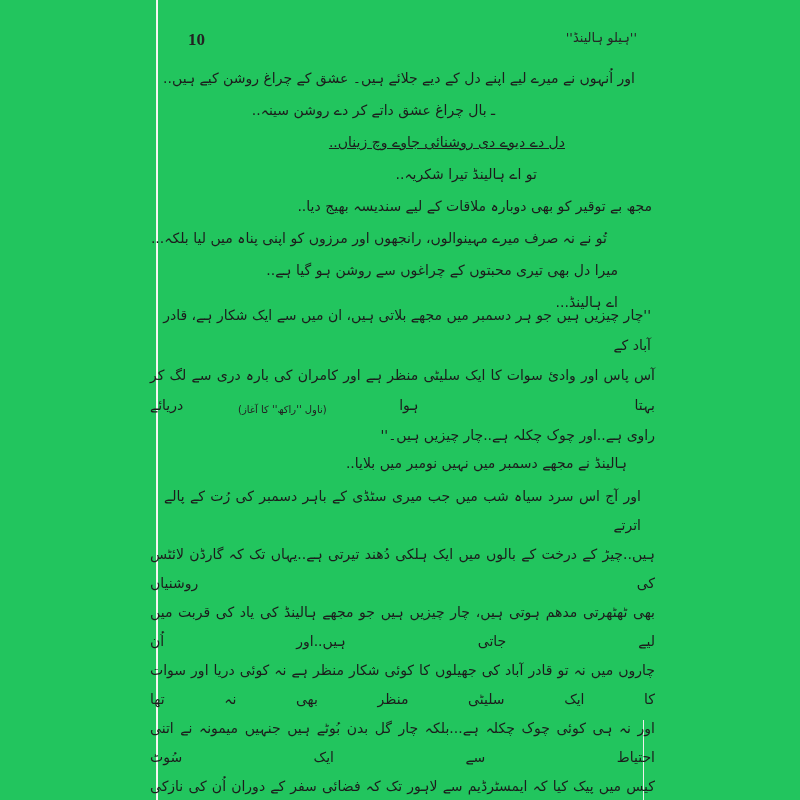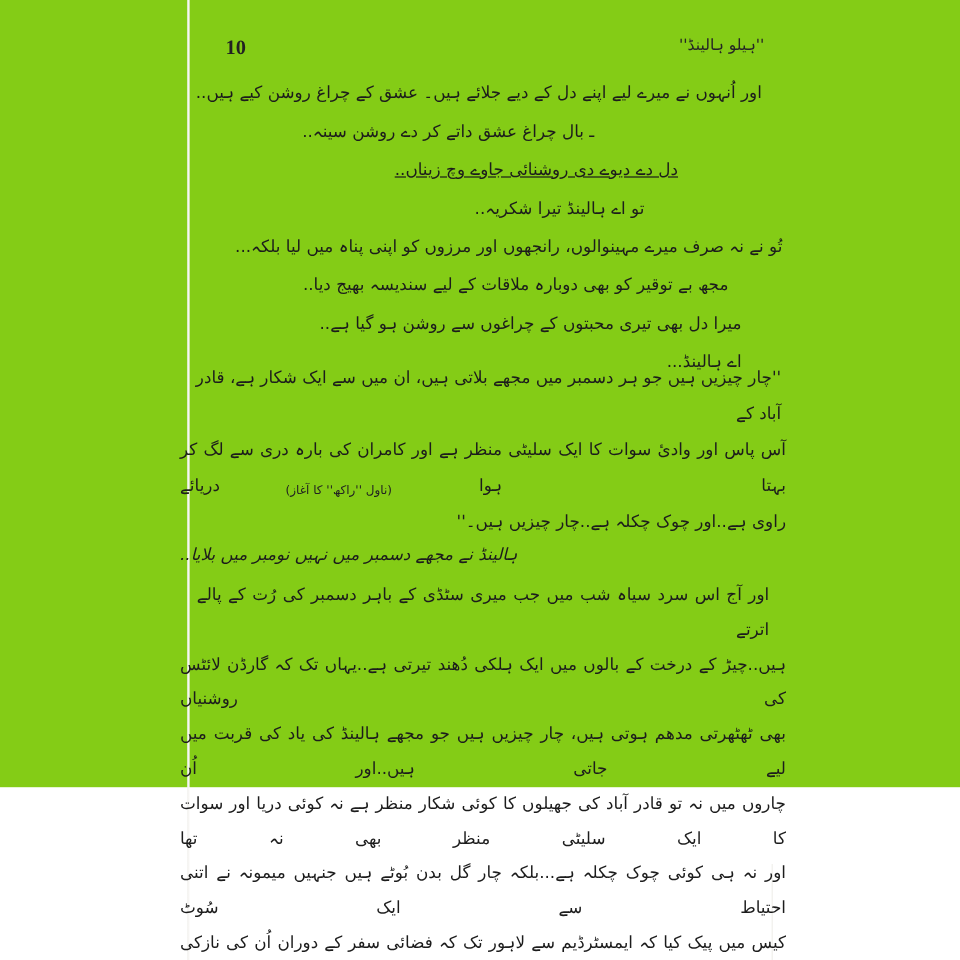--- a/index.html
+++ b/index.html
@@ -5,22 +5,22 @@
   html,body{margin:0;padding:0;}
   body{
     width:800px;height:800px;
     background:#ffffff;
     font-family:"DejaVu Sans",sans-serif;
     color:#1c1c1c;
     overflow:hidden;
   }
   .page{
     position:relative;
-    width:800px;height:656px;
-    background:#84cc16;
+    width:800px;height:800px;
+    background:#22c55e;
   }
   
   .edge-left{
     position:absolute;left:156px;top:0;width:2px;height:800px;
     background:linear-gradient(to right,#f2f1ee,#faf9f7);
   }
   .edge-right{
     position:absolute;left:643px;top:720px;width:1px;height:80px;
     background:#f0efec;
   }
@@ -58,21 +58,21 @@
     text-align:justify;text-align-last:justify;
   }
   .quote .line:nth-child(1){padding-right:4px;}
   .attribution{
     position:absolute;left:238px;top:404px;
     direction:rtl;font-size:10px;color:#222;white-space:nowrap;
   }
   .intro-line{
     position:absolute;left:150px;right:145px;top:448px;
     font-size:14px;line-height:30px;
-    text-align:left;padding-right:28px;box-sizing:border-box;font-style:italic;
+    text-align:right;padding-right:28px;box-sizing:border-box;
   }
   .bodytext{
     position:absolute;left:150px;right:145px;top:482px;
     font-size:14px;line-height:29px;
   }
   .bodytext .line{
     text-align:justify;text-align-last:justify;
   }
   .bodytext .line:nth-child(1){
     padding-right:14px;padding-left:14px;
@@ -87,22 +87,22 @@
   <div class="edge-right"></div>
 
   <div class="page-number">10</div>
   <div class="running-title urdu">''ہیلو ہالینڈ''</div>
 
   <div class="poem urdu">
     <div class="line">اور اُنہوں نے میرے لیے اپنے دل کے دیے جلائے ہیں۔ عشق کے چراغ روشن کیے ہیں..</div>
     <div class="line">ـ بال چراغ عشق داتے کر دے روشن سینہ..</div>
     <div class="line">دل دے دیوے دی روشنائی جاوے وچ زیناں..</div>
     <div class="line">تو اے ہالینڈ تیرا شکریہ..</div>
+    <div class="line">مجھ بے توقیر کو بھی دوبارہ ملاقات کے لیے سندیسہ بھیج دیا..</div>
     <div class="line">تُو نے نہ صرف میرے مہینوالوں، رانجھوں اور مرزوں کو اپنی پناہ میں لیا بلکہ...</div>
-    <div class="line">مجھ بے توقیر کو بھی دوبارہ ملاقات کے لیے سندیسہ بھیج دیا..</div>
     <div class="line">میرا دل بھی تیری محبتوں کے چراغوں سے روشن ہو گیا ہے..</div>
     <div class="line">اے ہالینڈ...</div>
   </div>
 
   <div class="quote urdu">
     <div class="line">''چار چیزیں ہیں جو ہر دسمبر میں مجھے بلاتی ہیں، ان میں سے ایک شکار ہے، قادر آباد کے</div>
     <div class="line justify">آس پاس اور وادیٔ سوات کا ایک سلیٹی منظر ہے اور کامران کی بارہ دری سے لگ کر بہتا ہوا دریائے</div>
     <div class="line">راوی ہے..اور چوک چکلہ ہے..چار چیزیں ہیں۔''</div>
   </div>
 

